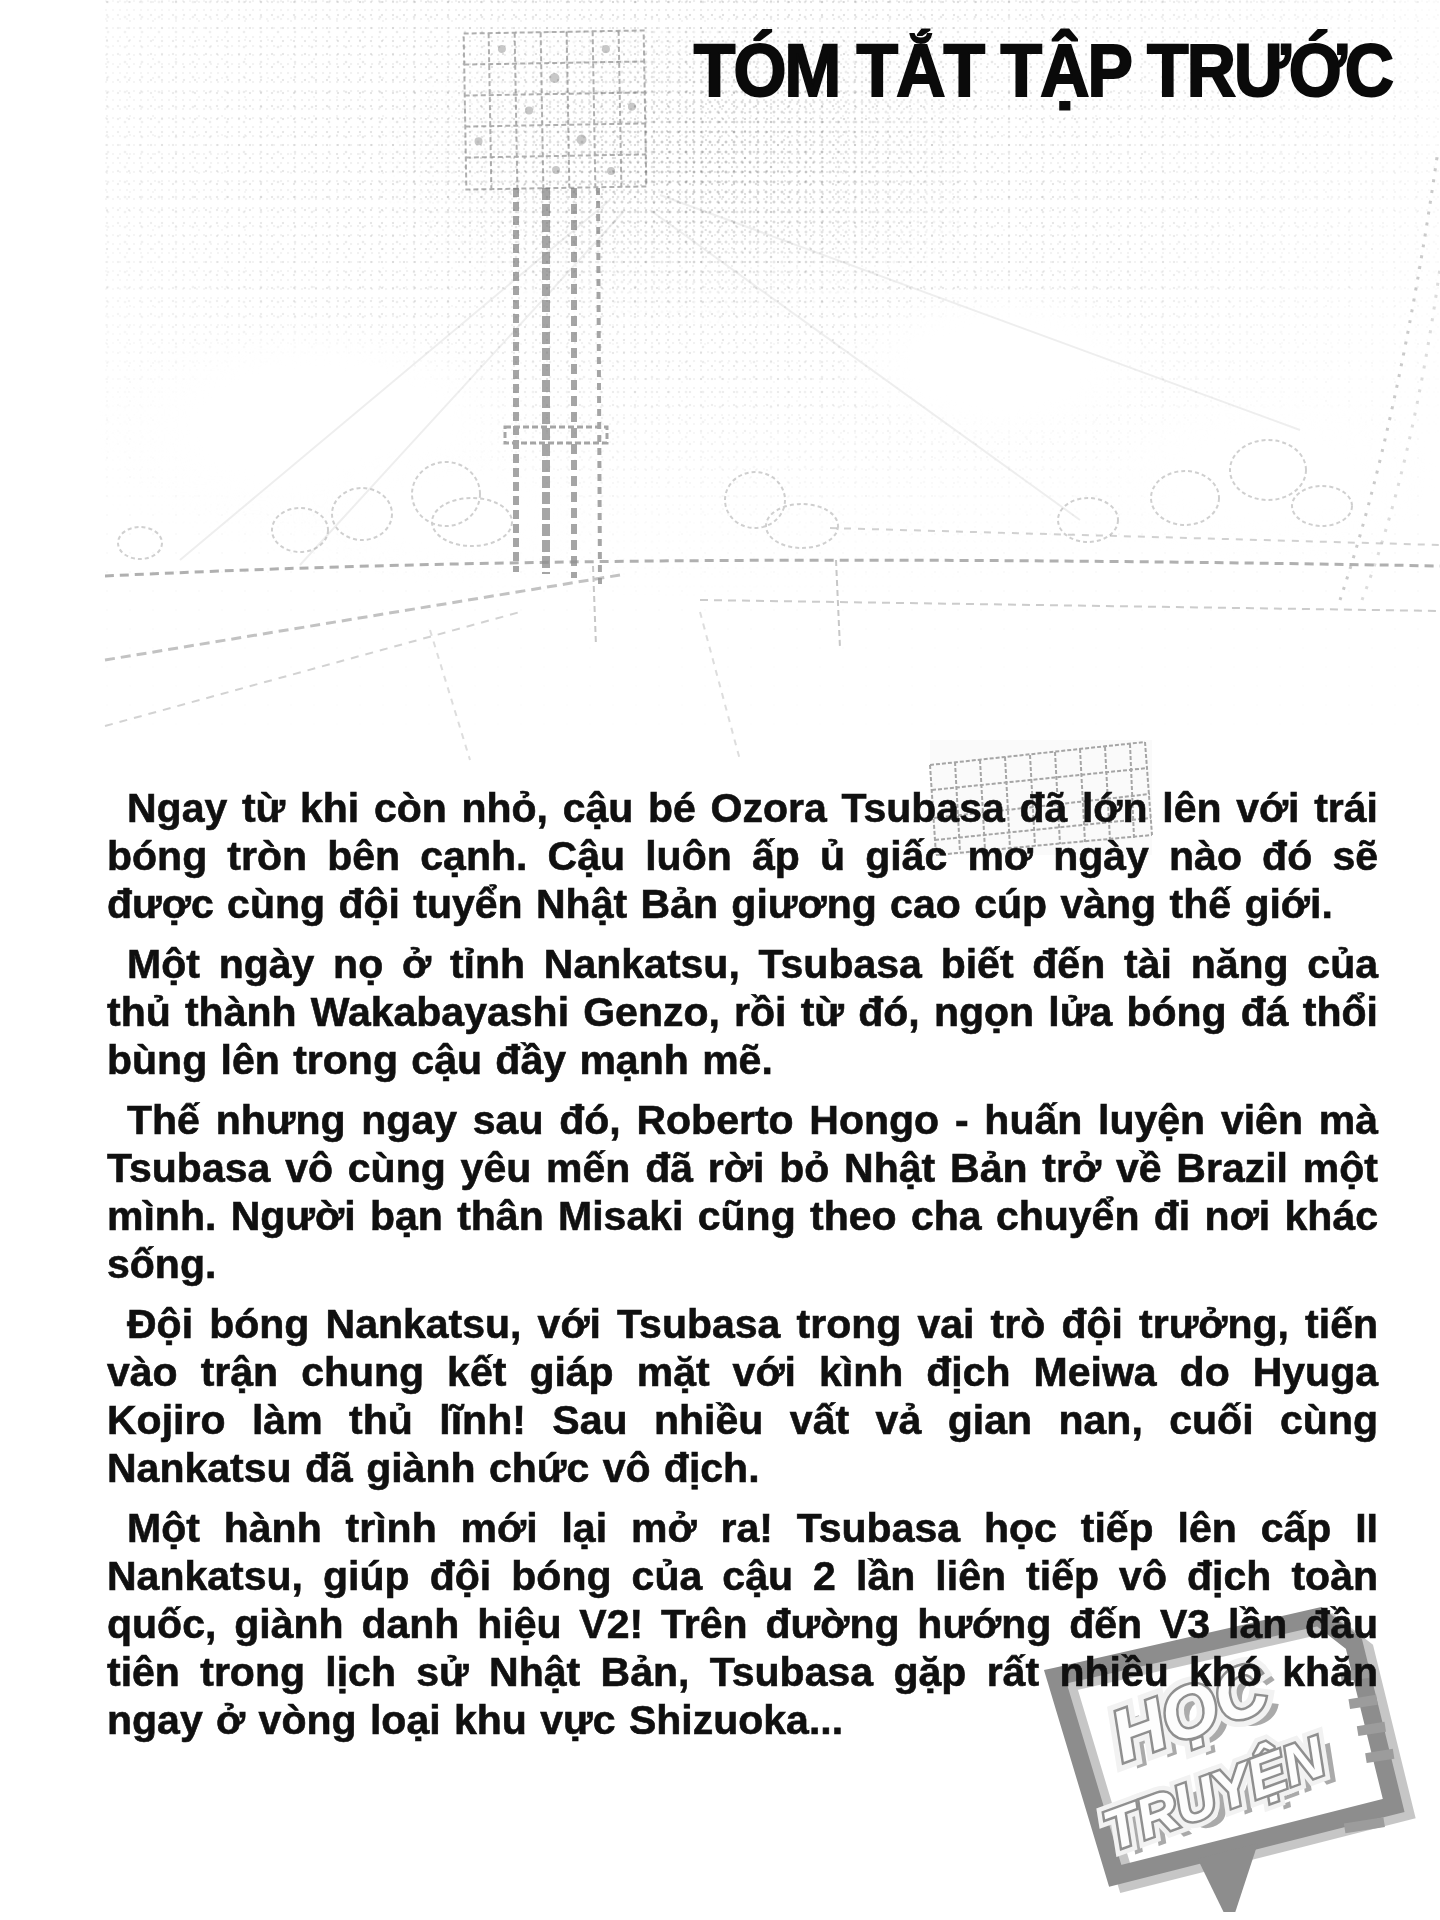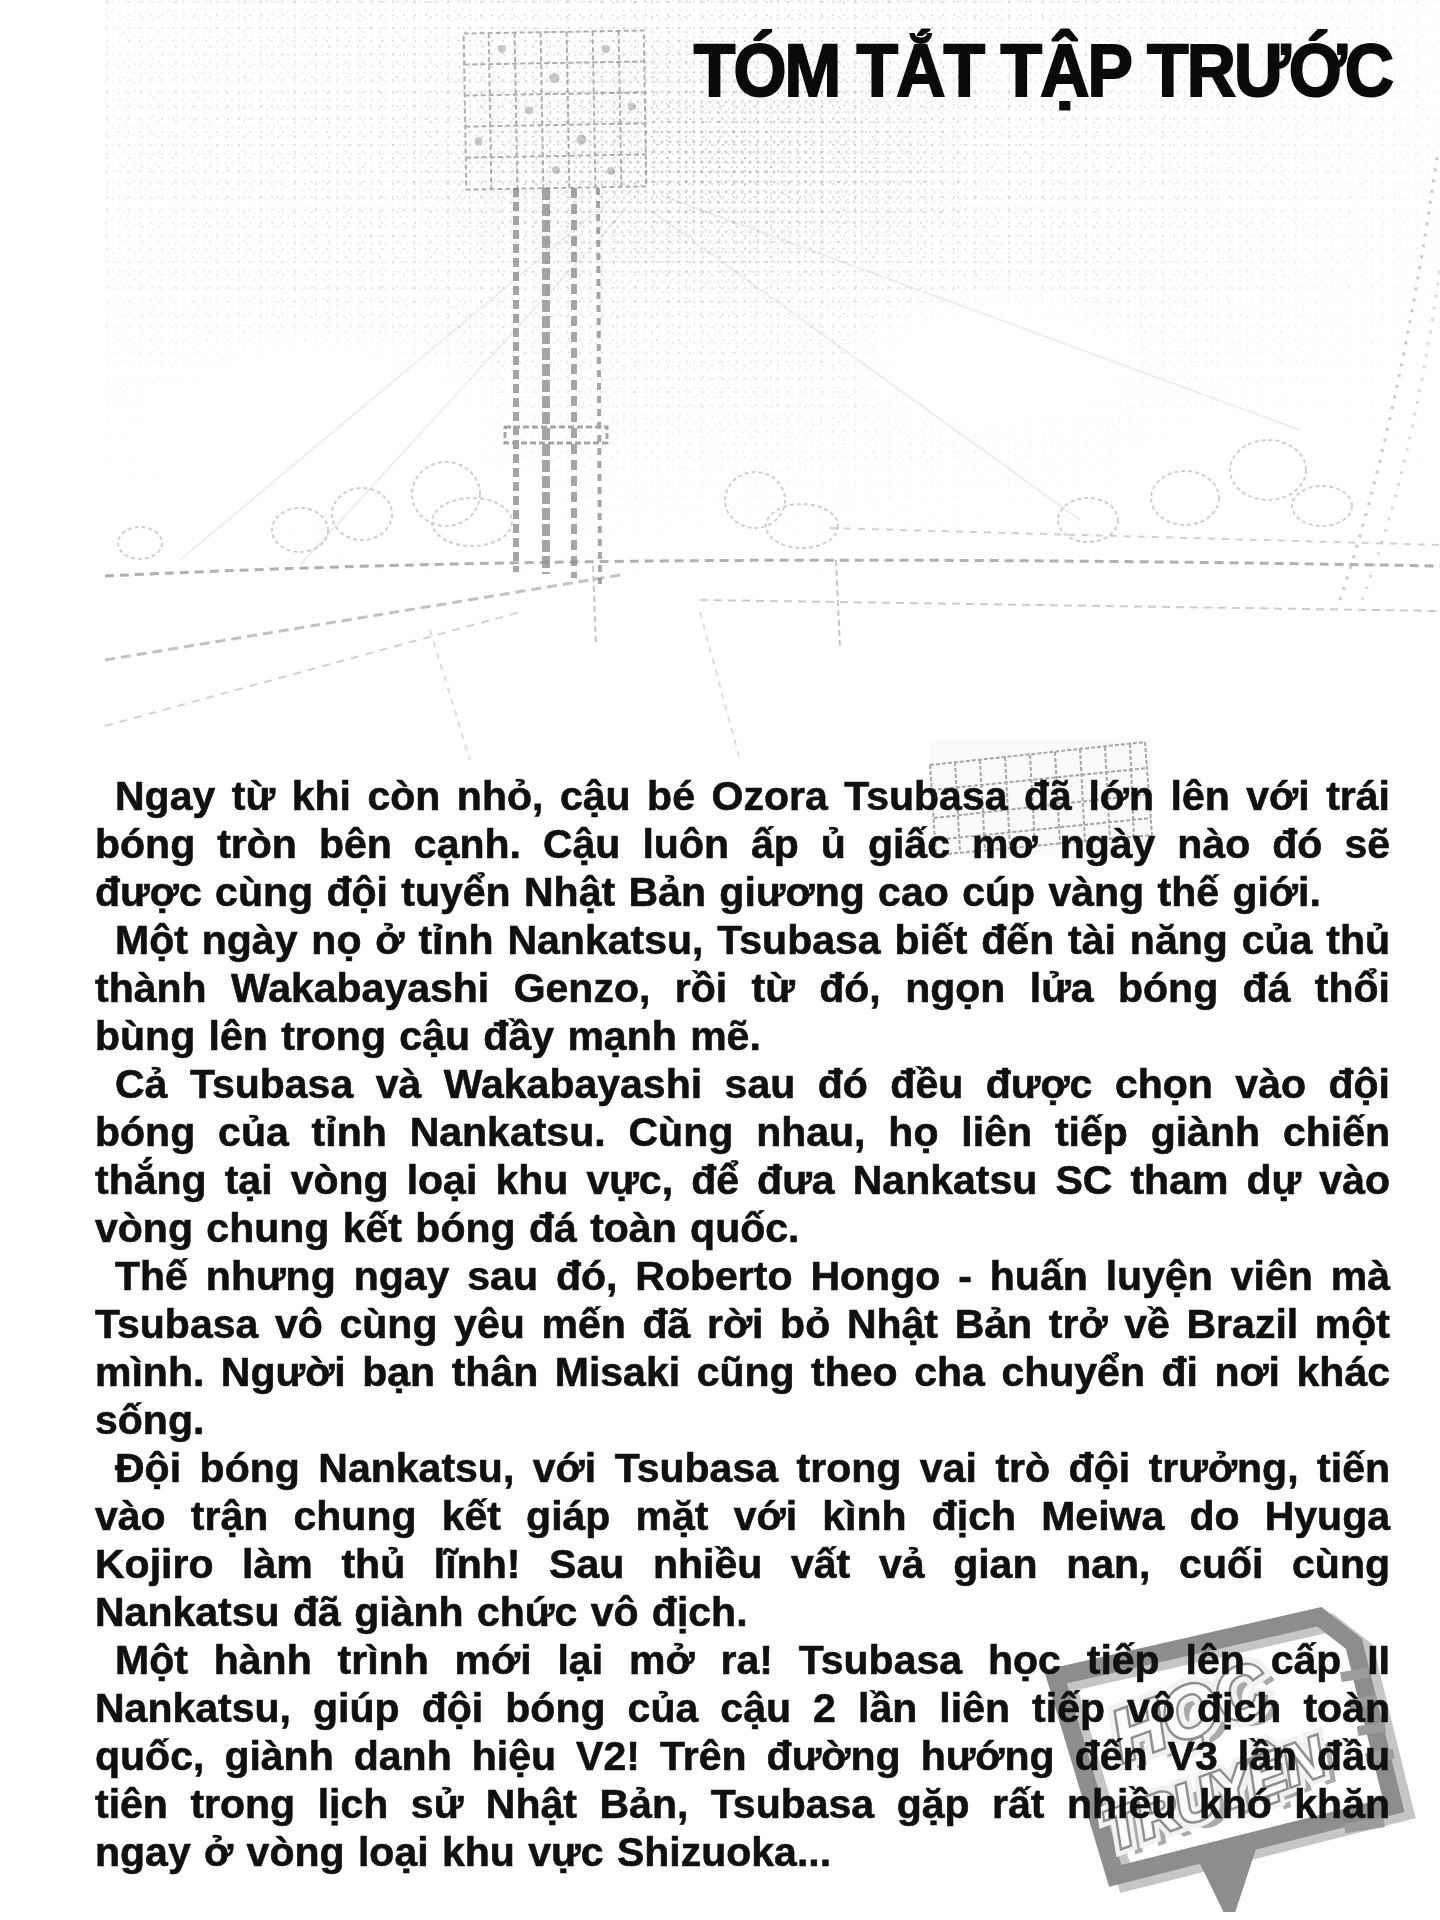--- a/index.html
+++ b/index.html
@@ -51,21 +51,21 @@
   }
   
   .watermark{position:absolute;left:1028px;top:1592px;}
   .wm-txt{font-family:"Liberation Sans","DejaVu Sans",sans-serif;font-weight:bold;font-style:italic;}
   
   .summary{
     position:absolute;left:95px;top:772px;width:1295px;
     font-size:41px;line-height:48px;font-weight:bold;color:#101010;
     text-align:justify;-webkit-text-stroke:.6px #101010;
   }
-  .summary p{margin:0;text-indent:20px;word-spacing:2px;}
+  .summary p{margin:12px;text-indent:20px;word-spacing:2px;}
 </style>
 </head>
 <body>
 
 <div class="page">
 
   <div class="grain grain1"></div>
   <div class="grain grain2"></div>
   <div class="grain grain3"></div>
   <div class="cloud c1"></div>
@@ -187,19 +187,18 @@
       <text x="57" y="217" font-size="56" fill="#ffffff" stroke="#f2f2f2" stroke-width="14" style="paint-order:stroke">TRUYỆN</text>
       <text x="57" y="217" font-size="56" fill="#fdfdfd" stroke="#8f8f8f" stroke-width="5" style="paint-order:stroke">TRUYỆN</text>
     </g>
   </svg>
 
   <h1 class="title">TÓM TẮT TẬP TRƯỚC</h1>
 
   <div class="summary">
     <p>Ngay từ khi còn nhỏ, cậu bé Ozora Tsubasa đã lớn lên với trái bóng tròn bên cạnh. Cậu luôn ấp ủ giấc mơ ngày nào đó sẽ được cùng đội tuyển Nhật Bản giương cao cúp vàng thế giới.</p>
     <p>Một ngày nọ ở tỉnh Nankatsu, Tsubasa biết đến tài năng của thủ thành Wakabayashi Genzo, rồi từ đó, ngọn lửa bóng đá thổi bùng lên trong cậu đầy mạnh mẽ.</p>
-    <p>Cả Tsubasa và Wakabayashi sau đó đều được chọn vào đội bóng của tỉnh Nankatsu. Cùng nhau, họ liên tiếp giành chiến thắng tại vòng loại khu vực, để đưa Nankatsu SC tham dự vào vòng chung kết bóng đá toàn quốc.</p>
     <p>Thế nhưng ngay sau đó, Roberto Hongo - huấn luyện viên mà Tsubasa vô cùng yêu mến đã rời bỏ Nhật Bản trở về Brazil một mình. Người bạn thân Misaki cũng theo cha chuyển đi nơi khác sống.</p>
     <p>Đội bóng Nankatsu, với Tsubasa trong vai trò đội trưởng, tiến vào trận chung kết giáp mặt với kình địch Meiwa do Hyuga Kojiro làm thủ lĩnh! Sau nhiều vất vả gian nan, cuối cùng Nankatsu đã giành chức vô địch.</p>
     <p>Một hành trình mới lại mở ra! Tsubasa học tiếp lên cấp II Nankatsu, giúp đội bóng của cậu 2 lần liên tiếp vô địch toàn quốc, giành danh hiệu V2! Trên đường hướng đến V3 lần đầu tiên trong lịch sử Nhật Bản, Tsubasa gặp rất nhiều khó khăn ngay ở vòng loại khu vực Shizuoka...</p>
   </div>
 
 </div>
 
 </body></html>

